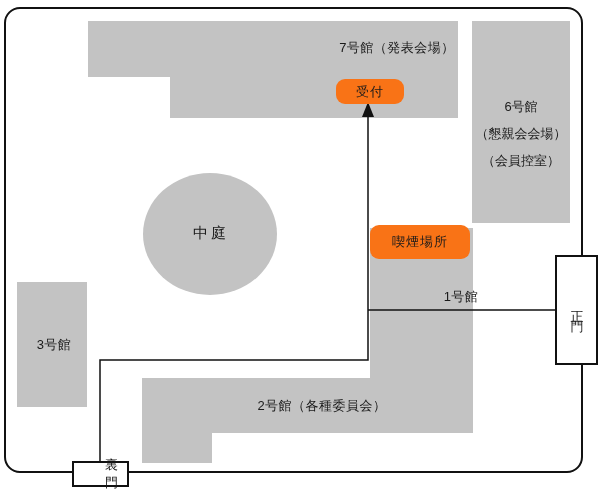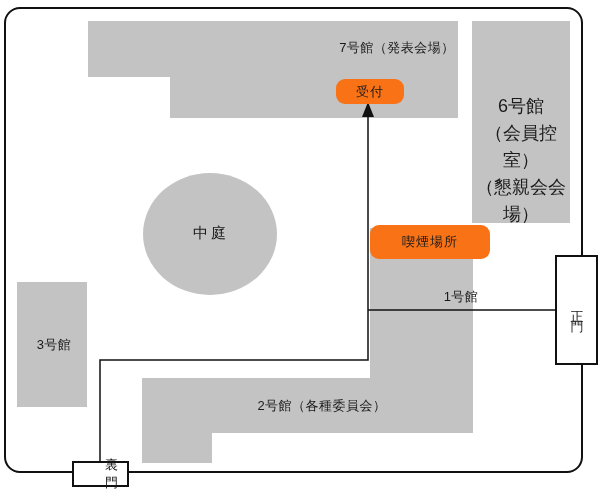--- a/index.html
+++ b/index.html
@@ -46,37 +46,37 @@
   }
   .courtyard-lbl {
     font-size: 15px;
     letter-spacing: 3px;
   }
   .b6-lines {
     position: absolute;
     left: 472px; top: 93px;
     width: 98px;
     text-align: center;
-    font-size: 18px;
+    font-size: 13px;
     line-height: 27px;
     z-index: 4;
   }
   .pill {
     position: absolute;
     background: #f97316;
     border-radius: 9px;
     z-index: 3;
     display: flex;
     align-items: center;
     justify-content: center;
     font-size: 13px;
     letter-spacing: 1px;
   }
   .pill.reception { left: 336px; top: 79px; width: 68px; height: 25px; }
-  .pill.smoking  { left: 370px; top: 225px; width: 120px; height: 34px; }
+  .pill.smoking  { left: 370px; top: 225px; width: 100px; height: 34px; }
   .gate {
     position: absolute;
     background: #ffffff;
     border: 2px solid #111111;
     box-sizing: border-box;
     z-index: 3;
     display: flex;
     align-items: center;
     justify-content: center;
     font-size: 13px;
@@ -108,22 +108,22 @@
 
   <div class="map-border"></div>
 
   <div class="bldg" style="left:88px; top:21px; width:370px; height:56px;"></div>
   <div class="bldg" style="left:170px; top:77px; width:288px; height:41px;"></div>
   <div class="lbl" style="left:357px; top:48px;margin-left:40px;">7号館（発表会場）</div>
 
   <div class="bldg" style="left:472px; top:21px; width:98px; height:202px;"></div>
   <div class="b6-lines">
     <div>6号館</div>
+    <div>（懇親会会場）</div>
     <div>（会員控室）</div>
-    <div>（懇親会会場）</div>
   </div>
 
   <div class="courtyard"></div>
   <div class="lbl courtyard-lbl" style="left:211px; top:233px;text-align:right;">中庭</div>
 
   <div class="bldg" style="left:17px; top:282px; width:70px; height:125px;"></div>
   <div class="lbl" style="left:54px; top:345px;">3号館</div>
 
   <div class="bldg" style="left:370px; top:228px; width:103px; height:205px;"></div>
   <div class="lbl" style="left:421px; top:297px;margin-left:40px;">1号館</div>

